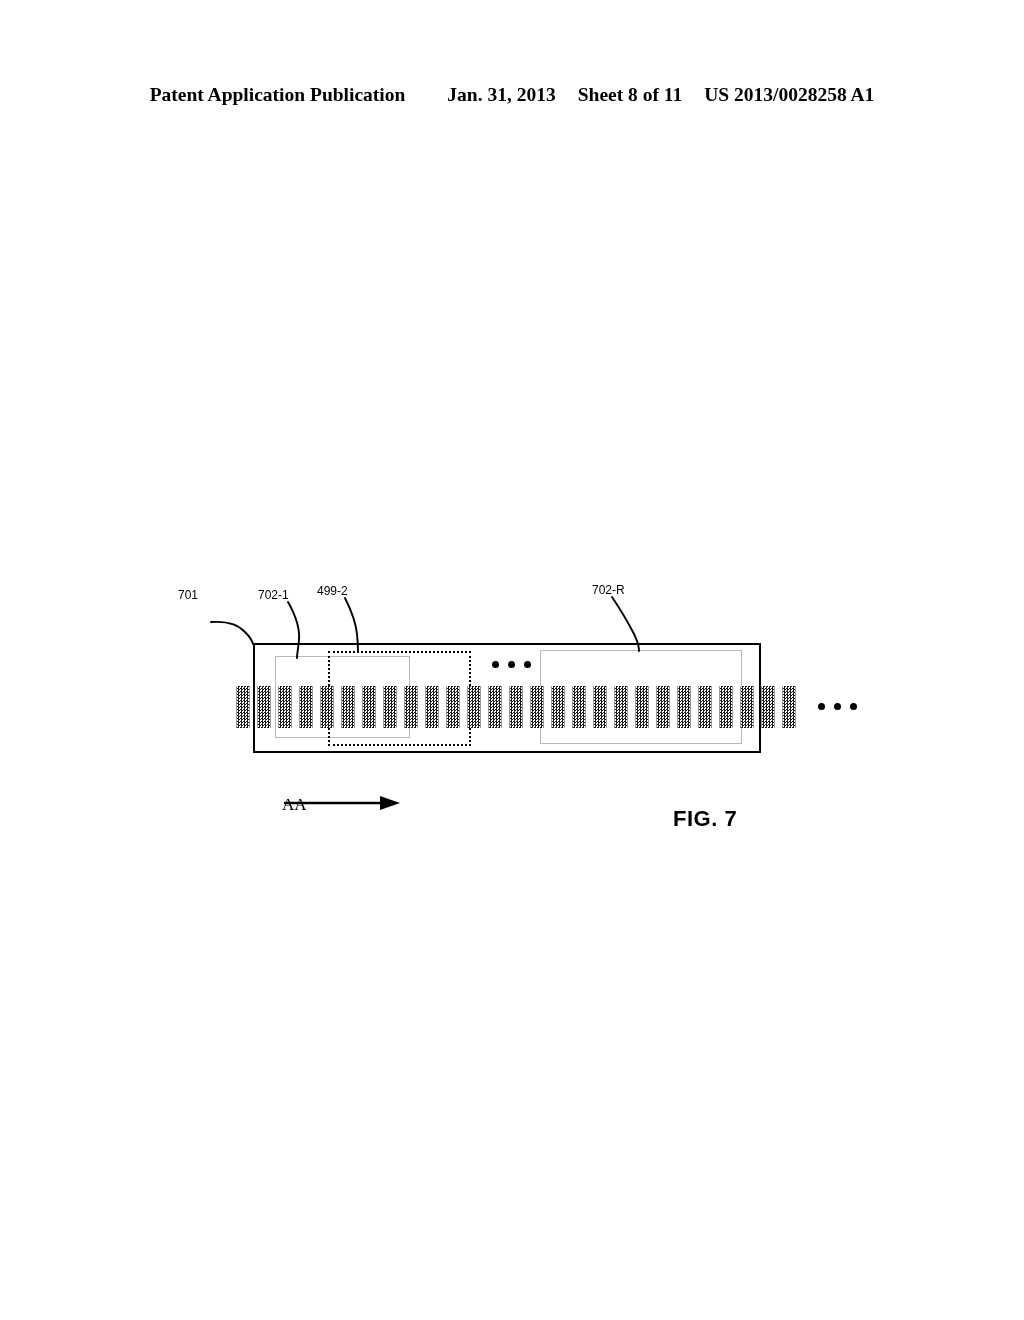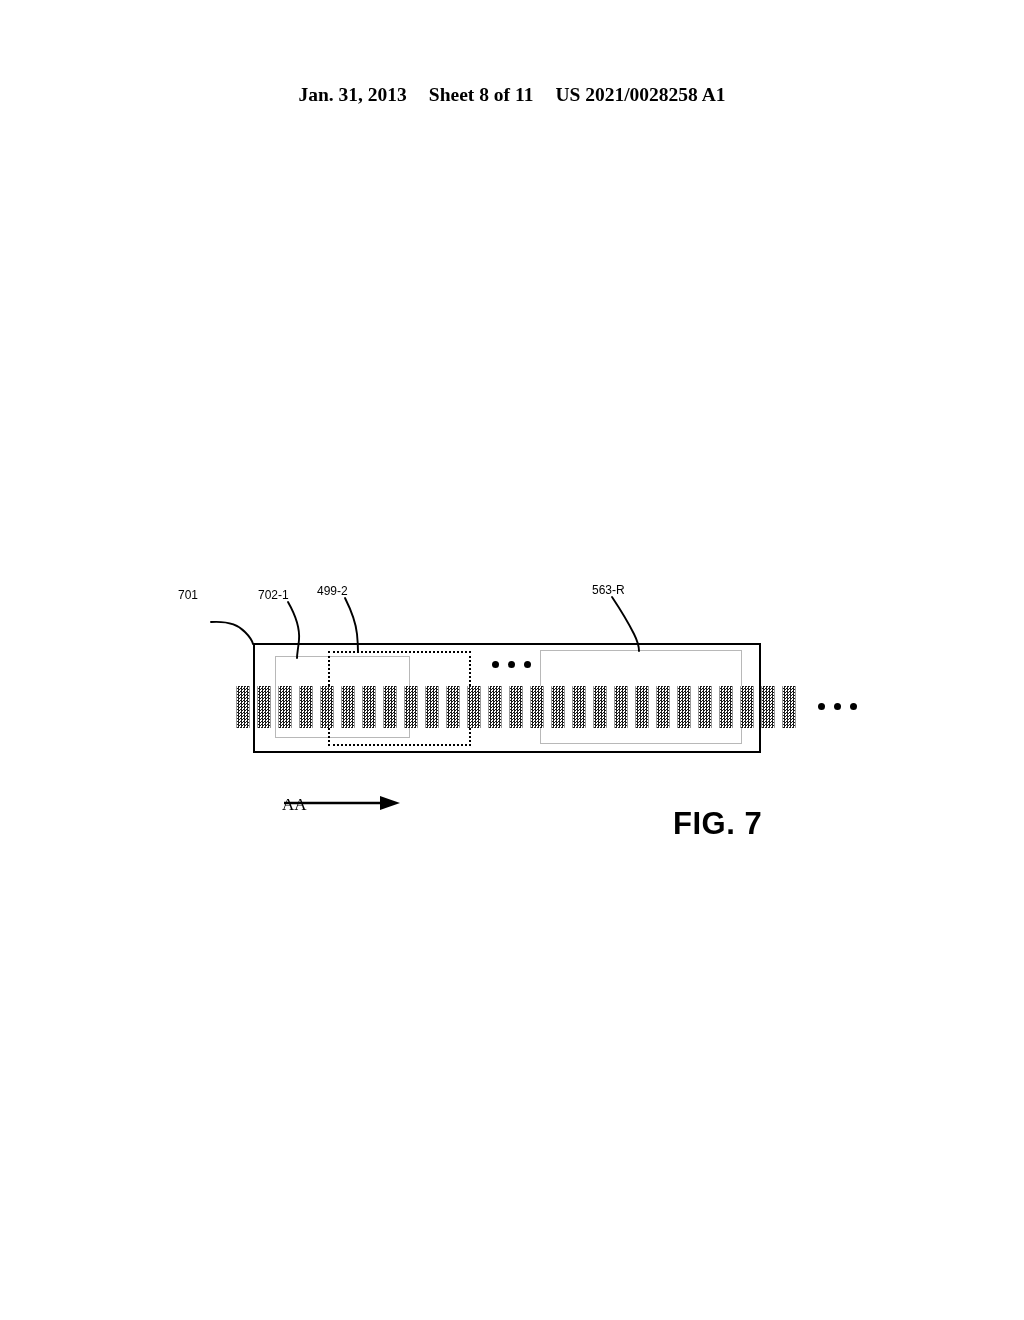--- a/index.html
+++ b/index.html
@@ -169,33 +169,34 @@
     height: 16px;
   }
 
   
   .fig-caption {
     position: absolute;
     left: 673px;
     top: 806px;
     font-family: "Liberation Sans", sans-serif;
     font-weight: bold;
-    font-size: 31px;
+    font-size: 22px;
     letter-spacing: 0.5px;
     color: #000;
     white-space: nowrap;
   }
 </style>
 </head>
 <body>
 
 <div class="page-header">
+  <span class="hdr-pub">Patent Application Publication</span>
   <span class="hdr-date">Jan. 31, 2013</span>
   <span class="hdr-sheet">Sheet 8 of 11</span>
-  <span class="hdr-patno">US 2021/0028258 A1</span>
+  <span class="hdr-patno">US 2013/0028258 A1</span>
 </div>
 
 <div class="figure">
 
   <div class="outer-box"></div>
 
   <div class="gray-box b1"></div>
 
   <div class="gray-box bR"></div>
 
@@ -250,21 +251,21 @@
     <path d="M 288 602 C 296 616, 300 628, 299 640 C 298 650, 297 654, 297 658" fill="none" stroke="#000" stroke-width="1.9" stroke-linecap="round"></path>
 
     <path d="M 345 598 C 352 612, 356 624, 357 634 C 358 644, 358 648, 358 652" fill="none" stroke="#000" stroke-width="1.9" stroke-linecap="round"></path>
 
     <path d="M 612 597 C 620 609, 628 622, 634 634 C 638 642, 639 647, 639 651" fill="none" stroke="#000" stroke-width="1.9" stroke-linecap="round"></path>
   </svg>
 
   <div class="ref-label lbl-701">701</div>
   <div class="ref-label lbl-7021">702-1</div>
   <div class="ref-label lbl-7022">499-2</div>
-  <div class="ref-label lbl-702R">563-R</div>
+  <div class="ref-label lbl-702R">702-R</div>
 
   <div class="aa-label">AA</div>
   <svg class="aa-arrow" viewBox="0 0 118 16" width="118" height="16">
     <line x1="2" y1="8" x2="100" y2="8" stroke="#000" stroke-width="2.6"></line>
     <polygon points="98,1 118,8 98,15" fill="#000"></polygon>
   </svg>
 
   <div class="fig-caption">FIG. 7</div>
 
 </div>

